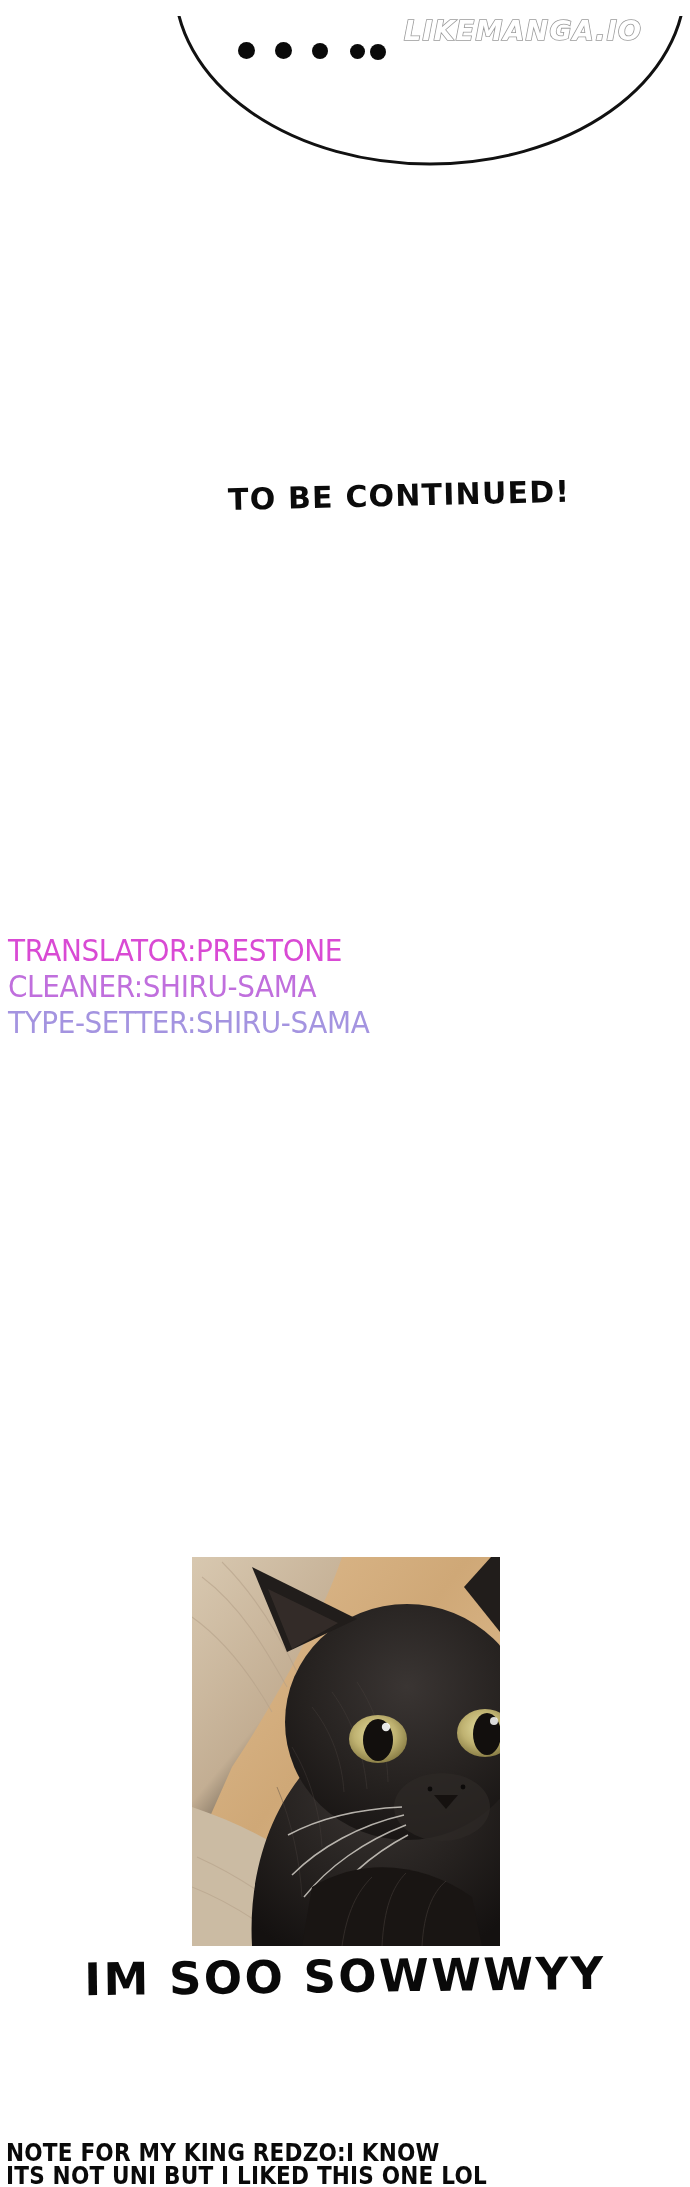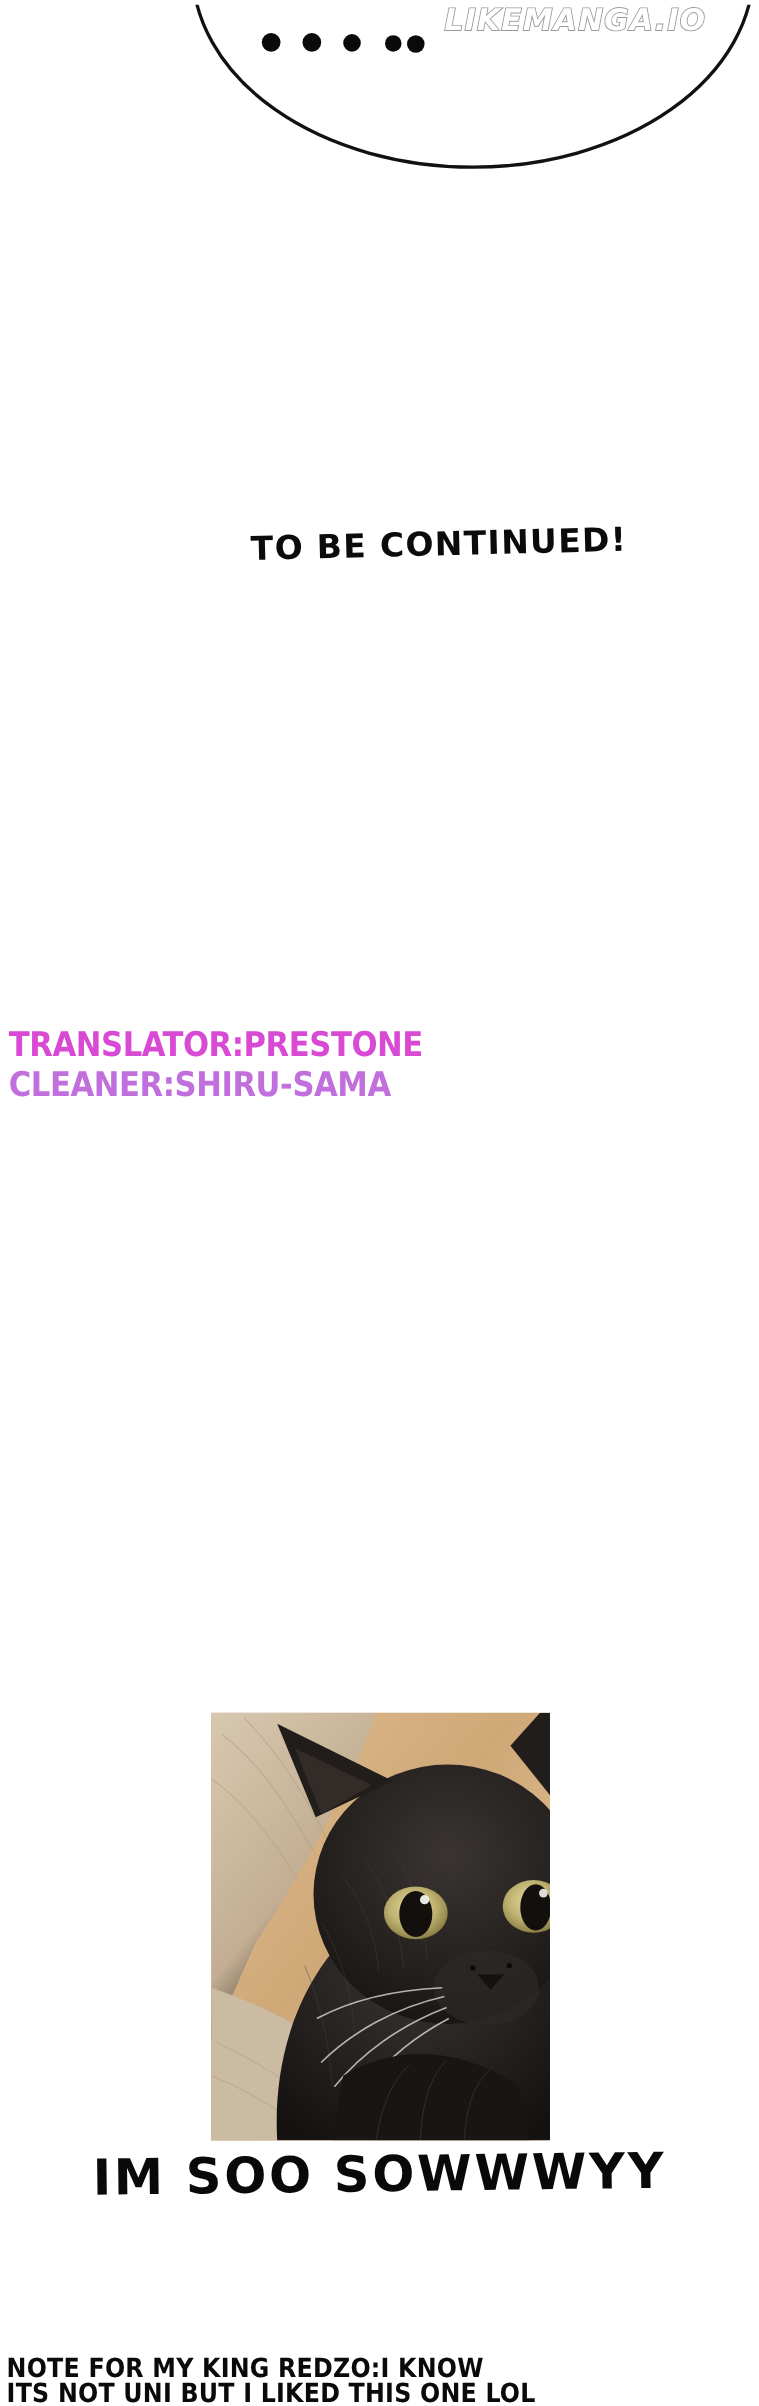--- a/index.html
+++ b/index.html
@@ -14,21 +14,21 @@
     position: relative;
     width: 690px;
     height: 2187px;
     background: #ffffff;
     overflow: hidden;
   }
 
   
   #bubble-panel {
     position: absolute;
-    left: 0; top: 4px;
+    left: 0; top: 16px;
     width: 690px; height: 170px;
     overflow: hidden;
   }
   #bubble-svg {
     position: absolute;
     left: 0; top: 0;
   }
   .bubble-dot {
     position: absolute;
     background: #0a0a0a;
@@ -75,21 +75,21 @@
   
   #credits {
     position: absolute;
     left: 8px;
     top: 932px;
     width: 460px;
   }
   .credit-line {
     font-family: "DejaVu Sans Condensed", "DejaVu Sans", sans-serif;
     font-size: 31px;
-    font-weight: 700;
+    font-weight: 400;
     line-height: 36px;
     letter-spacing: -0.4px;
     white-space: nowrap;
     margin: 0;
     -webkit-font-smoothing: antialiased;
   }
 
   
   #cat-photo {
     position: absolute;
@@ -152,20 +152,21 @@
     <span class="bubble-dot" id="bubble-dot-5"></span>
 
     <div id="watermark">LIKEMANGA.IO</div>
   </div>
 
   <div id="to-be-continued">TO BE CONTINUED!</div>
 
   <div id="credits">
     <p class="credit-line" style="color: rgb(217, 74, 212);">TRANSLATOR:PRESTONE</p>
     <p class="credit-line" style="color: rgb(192, 111, 221);">CLEANER:SHIRU-SAMA</p>
+    <p class="credit-line" style="color: rgb(164, 148, 224);">TYPE-SETTER:SHIRU-SAMA</p>
   </div>
 
   <div id="cat-photo">
     <svg width="308" height="389" viewBox="0 0 308 389">
       <defs>
         <linearGradient id="floorGrad" x1="0" y1="0" x2="1" y2="1">
           <stop offset="0%" stop-color="#e0bd91"></stop>
           <stop offset="45%" stop-color="#cfa877"></stop>
           <stop offset="100%" stop-color="#e6c79c"></stop>
         </linearGradient>

